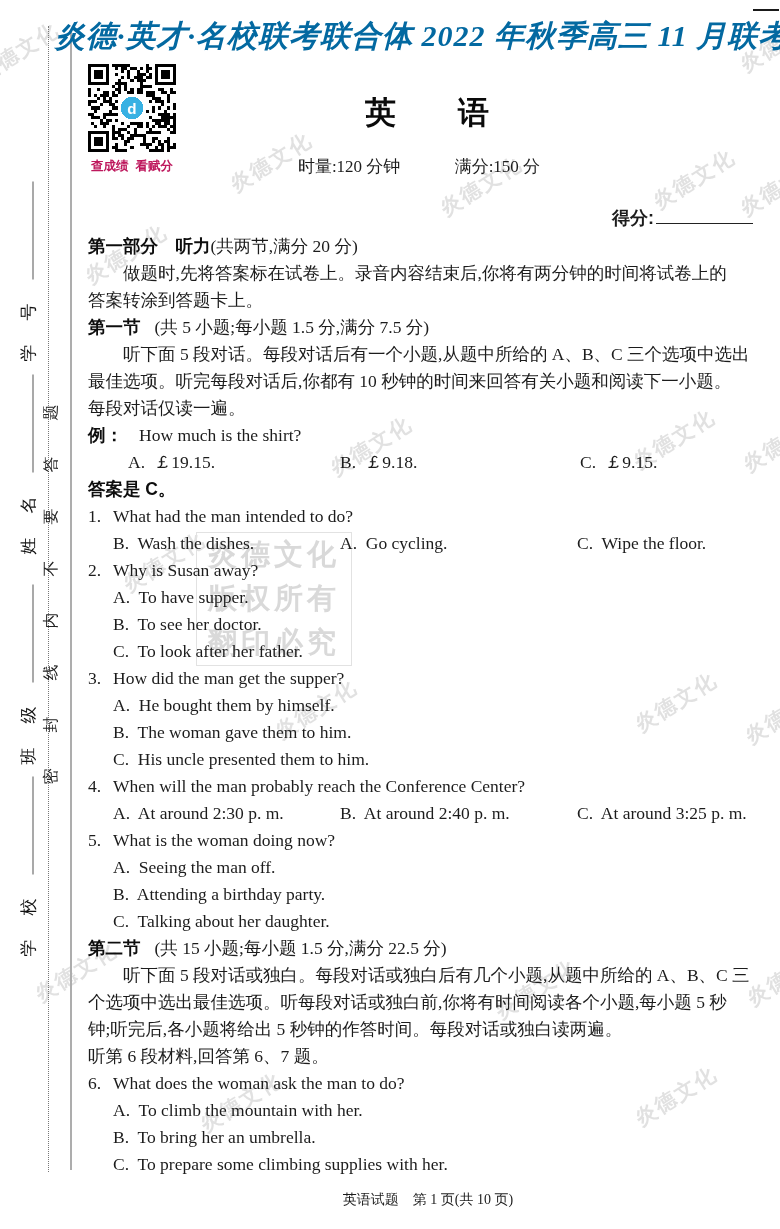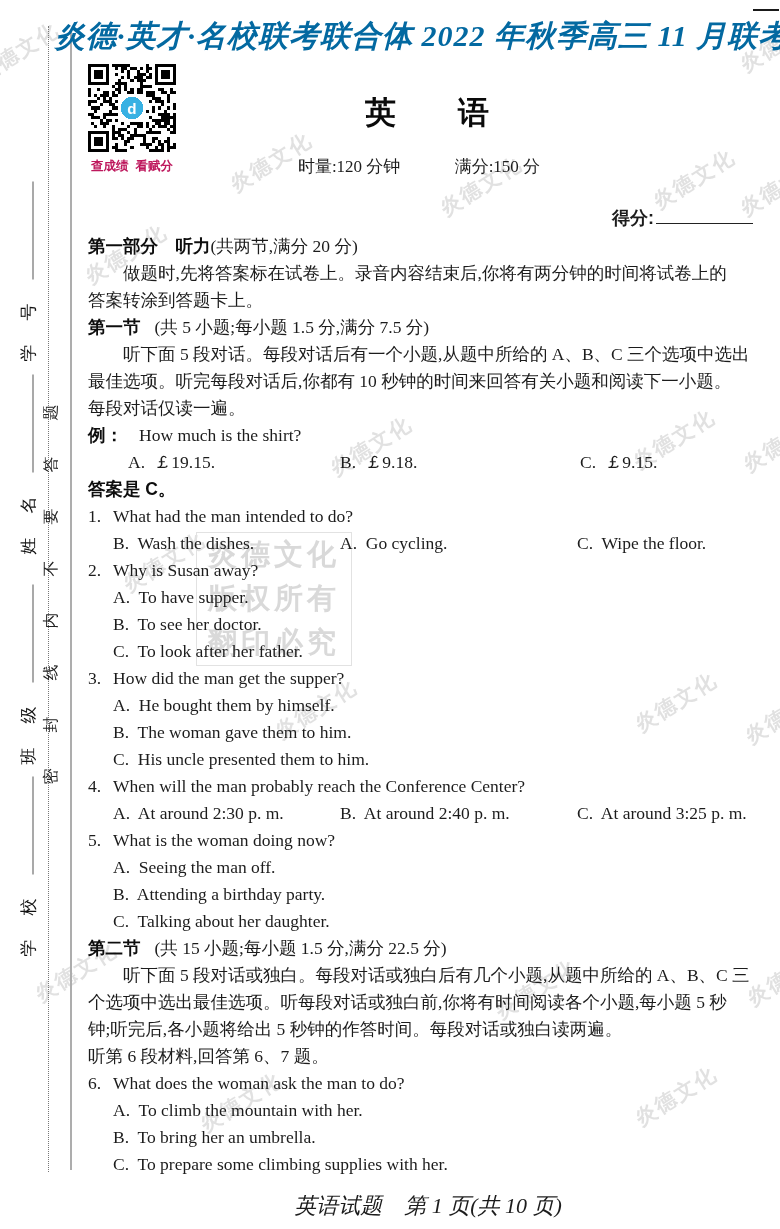--- a/index.html
+++ b/index.html
@@ -46,21 +46,21 @@
   .ln{height:27px;line-height:27px;white-space:pre;}
   .ind{padding-left:35px;}
   .hd{font-family:"Liberation Sans","DejaVu Sans",sans-serif;font-weight:bold;color:#0d0d0d;}
   .kai{margin-left:14px;}
   .exlbl{margin-right:16px;}
   .q .qn{display:inline-block;width:25px;}
   .opts{display:grid;grid-template-columns:227px 237px auto;padding-left:25px;}
   .opts.ex{padding-left:40px;grid-template-columns:212px 240px auto;}
   .so{padding-left:25px;}
   footer{position:absolute;left:88px;top:1191px;width:680px;text-align:center;
-         font-size:22px;z-index:2;white-space:pre;font-style:italic;}
+         font-size:14px;z-index:2;white-space:pre;}
 </style>
 </head>
 <body>
 
 <div class="page">
 
   <span class="wm" style="left:-28px;top:38px">炎德文化</span>
   <span class="wm" style="left:225px;top:148px">炎德文化</span>
   <span class="wm" style="left:435px;top:172px">炎德文化</span>
   <span class="wm" style="left:648px;top:165px">炎德文化</span>

